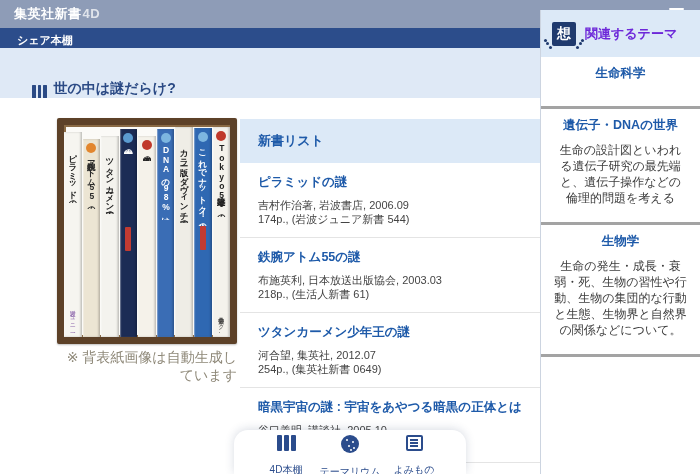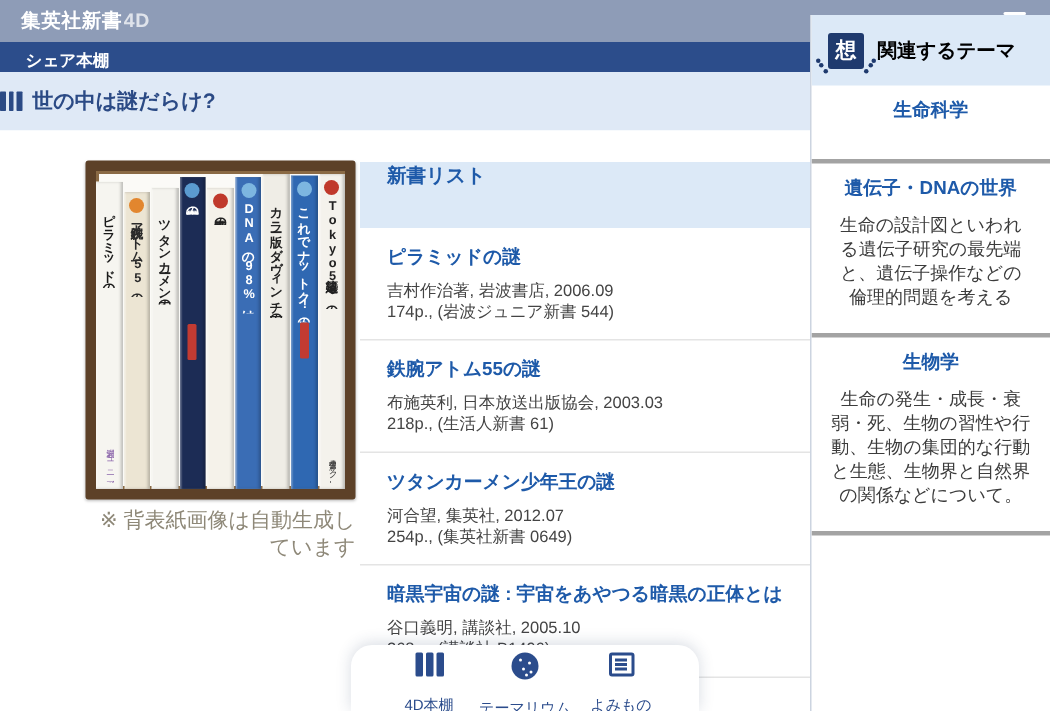--- a/index.html
+++ b/index.html
@@ -18,21 +18,21 @@
   .logo .logo-suffix{opacity:.72;margin-left:1px;}
   .hamburger{display:flex;flex-direction:column;gap:3px;cursor:pointer;padding:4px 2px;}
   .hamburger span{width:15px;height:2px;background:#fff;border-radius:1px;}
   
   .page-body{display:flex;height:446px;}
   .main-col{width:540px;box-sizing:border-box;display:flex;flex-direction:column;background:#fff;}
   
   .share-bar{height:20px;background:#2c4d8b;color:#fff;font-size:11px;font-weight:bold;
     display:flex;align-items:flex-end;padding-left:17px;}
   
-  .title-row{height:39px;background:#dfe9f6;display:flex;align-items:center;gap:7px;}
+  .title-row{height:50px;background:#dfe9f6;display:flex;align-items:flex-end;padding-left:32px;gap:7px;}
   .bars-icon{display:flex;gap:2px;align-items:flex-end;}
   .bars-icon i{display:block;width:3.5px;height:13px;background:#2b4a85;border-radius:.5px;}
   .title-row h1{font-size:14px;font-weight:bold;color:#2b4a85;margin:0;}
   
   .content-row{flex:1;display:flex;background:#fff;}
   .shelf-col{width:183px;margin-left:57px;flex:none;}
   .shelf-frame{
     margin-top:20px;width:166px;height:212px;
     border:7px solid #5d4128;border-radius:2px;
     box-shadow:inset 0 0 0 2px #8a6a45, 0 1px 2px rgba(0,0,0,.25);
@@ -55,21 +55,21 @@
     font-size:6.5px;line-height:1;max-height:46px;overflow:hidden;opacity:.9;flex:none;
   }
   .spine-pub{
     writing-mode:vertical-rl;text-orientation:upright;
     font-size:6px;line-height:1;max-height:32px;overflow:hidden;margin:3px 0 4px;flex:none;opacity:.85;
   }
   .shelf-caption{margin-top:5px;width:180px;text-align:right;font-size:14px;color:#8e8878;}
   
   .booklist-col{flex:1;padding-top:21px;display:flex;flex-direction:column;}
   .booklist-header{
-    height:44px;background:#dce9f7;display:flex;align-items:flex-start;
+    height:44px;background:#dce9f7;display:flex;align-items:center;
     padding-left:18px;font-size:13px;font-weight:bold;color:#1e5aa9;flex:none;
   }
   .book-entry{padding:11px 12px 11px 18px;border-bottom:1px solid #e4e4e4;}
   .book-title{font-size:12.5px;font-weight:bold;color:#1e5aa9;margin:0 0 7px;cursor:pointer;}
   .book-detail{font-size:11px;color:#444;line-height:14px;}
   
   .sidebar{width:160px;box-sizing:border-box;border-left:1px solid #ccd4e0;background:#fff;
     margin-top:-18px;padding-top:0;}
   .sidebar-inner{height:464px;overflow:hidden;}
   .sidebar-header{
@@ -81,21 +81,21 @@
     color:#fff;font-size:14px;font-weight:bold;
   }
   .theme-icon::before{
     content:"";position:absolute;width:3px;height:3px;border-radius:50%;background:#1f3a6e;
     left:-6px;bottom:1px;box-shadow:3px 4px 0 #1f3a6e,-2px -3px 0 #1f3a6e;
   }
   .theme-icon::after{
     content:"";position:absolute;width:3px;height:3px;border-radius:50%;background:#1f3a6e;
     right:-6px;bottom:1px;box-shadow:-3px 4px 0 #1f3a6e,2px -3px 0 #1f3a6e;
   }
-  .sidebar-header .sh-label{font-size:13px;font-weight:bold;color:#000000;}
+  .sidebar-header .sh-label{font-size:13px;font-weight:bold;color:#6d28d9;}
   .theme-entry{padding:8px 13px 16px;border-bottom:3px solid #a3a3a3;text-align:center;}
   .theme-title{font-size:12.5px;font-weight:bold;color:#1e5aa9;margin:0 0 8px;cursor:pointer;}
   .theme-desc{font-size:12px;line-height:16px;color:#3c3c3c;}
   
   .bottom-nav{
     position:absolute;left:50%;bottom:0;transform:translateX(-50%);
     width:232px;height:44px;background:#fff;border-radius:14px 14px 0 0;
     box-shadow:0 -1px 10px rgba(40,60,100,.18);
     display:flex;justify-content:space-between;padding:5px 20px 0;box-sizing:border-box;
   }

